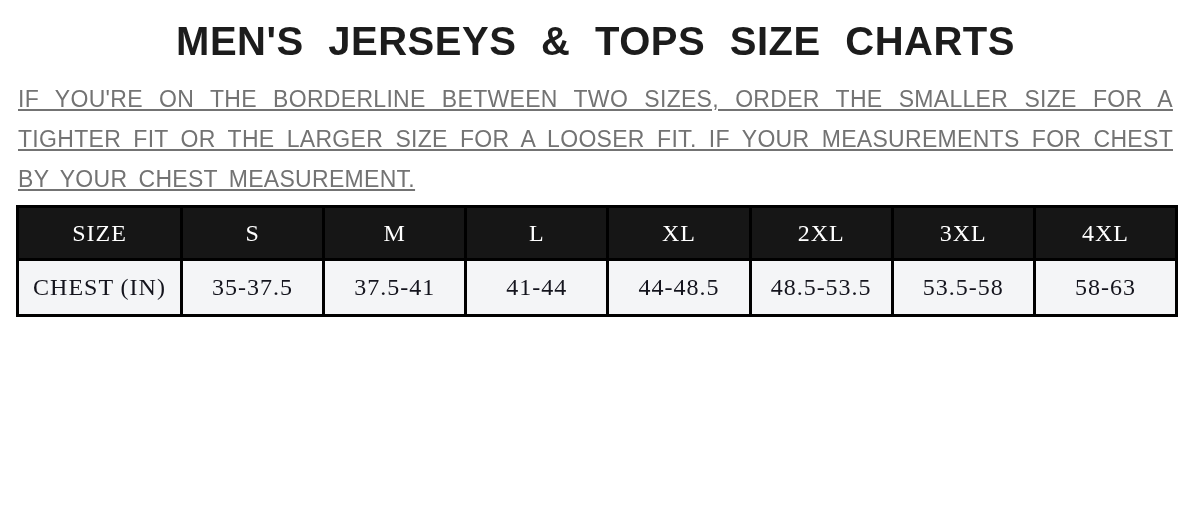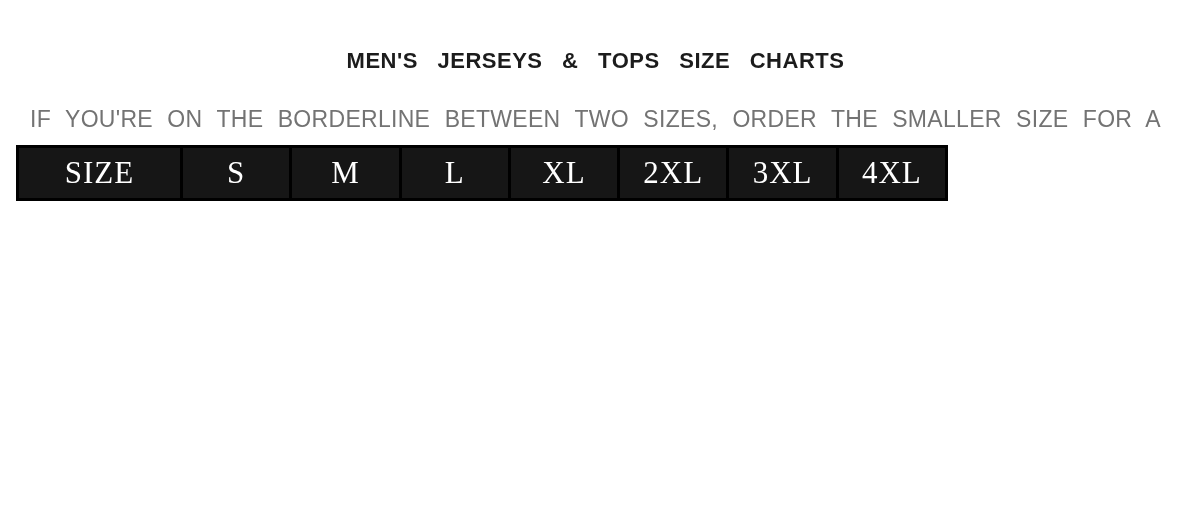--- a/index.html
+++ b/index.html
@@ -1,55 +1,56 @@
 <!DOCTYPE html>
 <html style="--title-text: #1c1c1c; --intro-text: #737373; --header-bg: #161616; --header-text: #ffffff; --row-bg: #ffffff; --row-alt-bg: #f4f5f7; --border: #000000;"><head>
 <meta charset="utf-8">
 <style>
   html,body{margin:0;padding:0;}
   body{
     width:1191px;height:510px;background:#ffffff;overflow:hidden;
     font-family:"Liberation Sans",sans-serif;
   }
   .page-title{
-    margin:44px 8px 0;
+    margin:24px 8px 0;
     text-align:center;
-    font-size:22px;
+    font-size:40px;
     font-weight:700;
     line-height:34px;
     color:var(--title-text,#1c1c1c);
     letter-spacing:0.5px;
     word-spacing:13px;
     font-family:"Liberation Sans",sans-serif;
   }
   .intro{
-    margin:21px 30px 0;
+    margin:21px 18px 0;
     color:var(--intro-text,#737373);
     font-size:23px;
     letter-spacing:0.3px;
     word-spacing:4.5px;
+    text-decoration:underline;
   }
   .intro-line{
     line-height:40px;
     height:40px;
     text-align:justify;
     text-align-last:justify;
     overflow:hidden;
   }
   .intro-line.last{
     text-align:left;
     text-align-last:left;
   }
   table.size-chart{
     margin:6px 16px 0;
-    width:932px;
+    width:1162px;
     border-collapse:collapse;
     table-layout:fixed;
     font-family:"Liberation Serif","DejaVu Serif",serif;
-    font-size:31px;
+    font-size:24px;
     color:#14141d;
   }
   table.size-chart th,
   table.size-chart td{
     border:3px solid var(--border,#000000);
     text-align:center;
     vertical-align:middle;
     letter-spacing:1px;
     padding:0;
     overflow:hidden;
@@ -71,35 +72,47 @@
 </style>
 </head>
 <body>
 
 <div class="page">
 
   <h1 class="page-title">MEN'S JERSEYS &amp; TOPS SIZE CHARTS</h1>
 
   <div class="intro">
     <div class="intro-line">IF YOU'RE ON THE BORDERLINE BETWEEN TWO SIZES, ORDER THE SMALLER SIZE FOR A</div>
+    <div class="intro-line">TIGHTER FIT OR THE LARGER SIZE FOR A LOOSER FIT. IF YOUR MEASUREMENTS FOR CHEST</div>
+    <div class="intro-line last">BY YOUR CHEST MEASUREMENT.</div>
   </div>
 
   <table class="size-chart">
     <colgroup>
       <col class="size-col">
     </colgroup>
     <thead>
       <tr>
           <th>SIZE</th>
           <th>S</th>
           <th>M</th>
           <th>L</th>
           <th>XL</th>
           <th>2XL</th>
           <th>3XL</th>
           <th>4XL</th>
         </tr>
     </thead>
     <tbody>
+        <tr class="alt">
+          <td>CHEST (IN)</td>
+          <td>35-37.5</td>
+          <td>37.5-41</td>
+          <td>41-44</td>
+          <td>44-48.5</td>
+          <td>48.5-53.5</td>
+          <td>53.5-58</td>
+          <td>58-63</td>
+        </tr>
       </tbody>
   </table>
 
 </div>
 
 </body></html>

